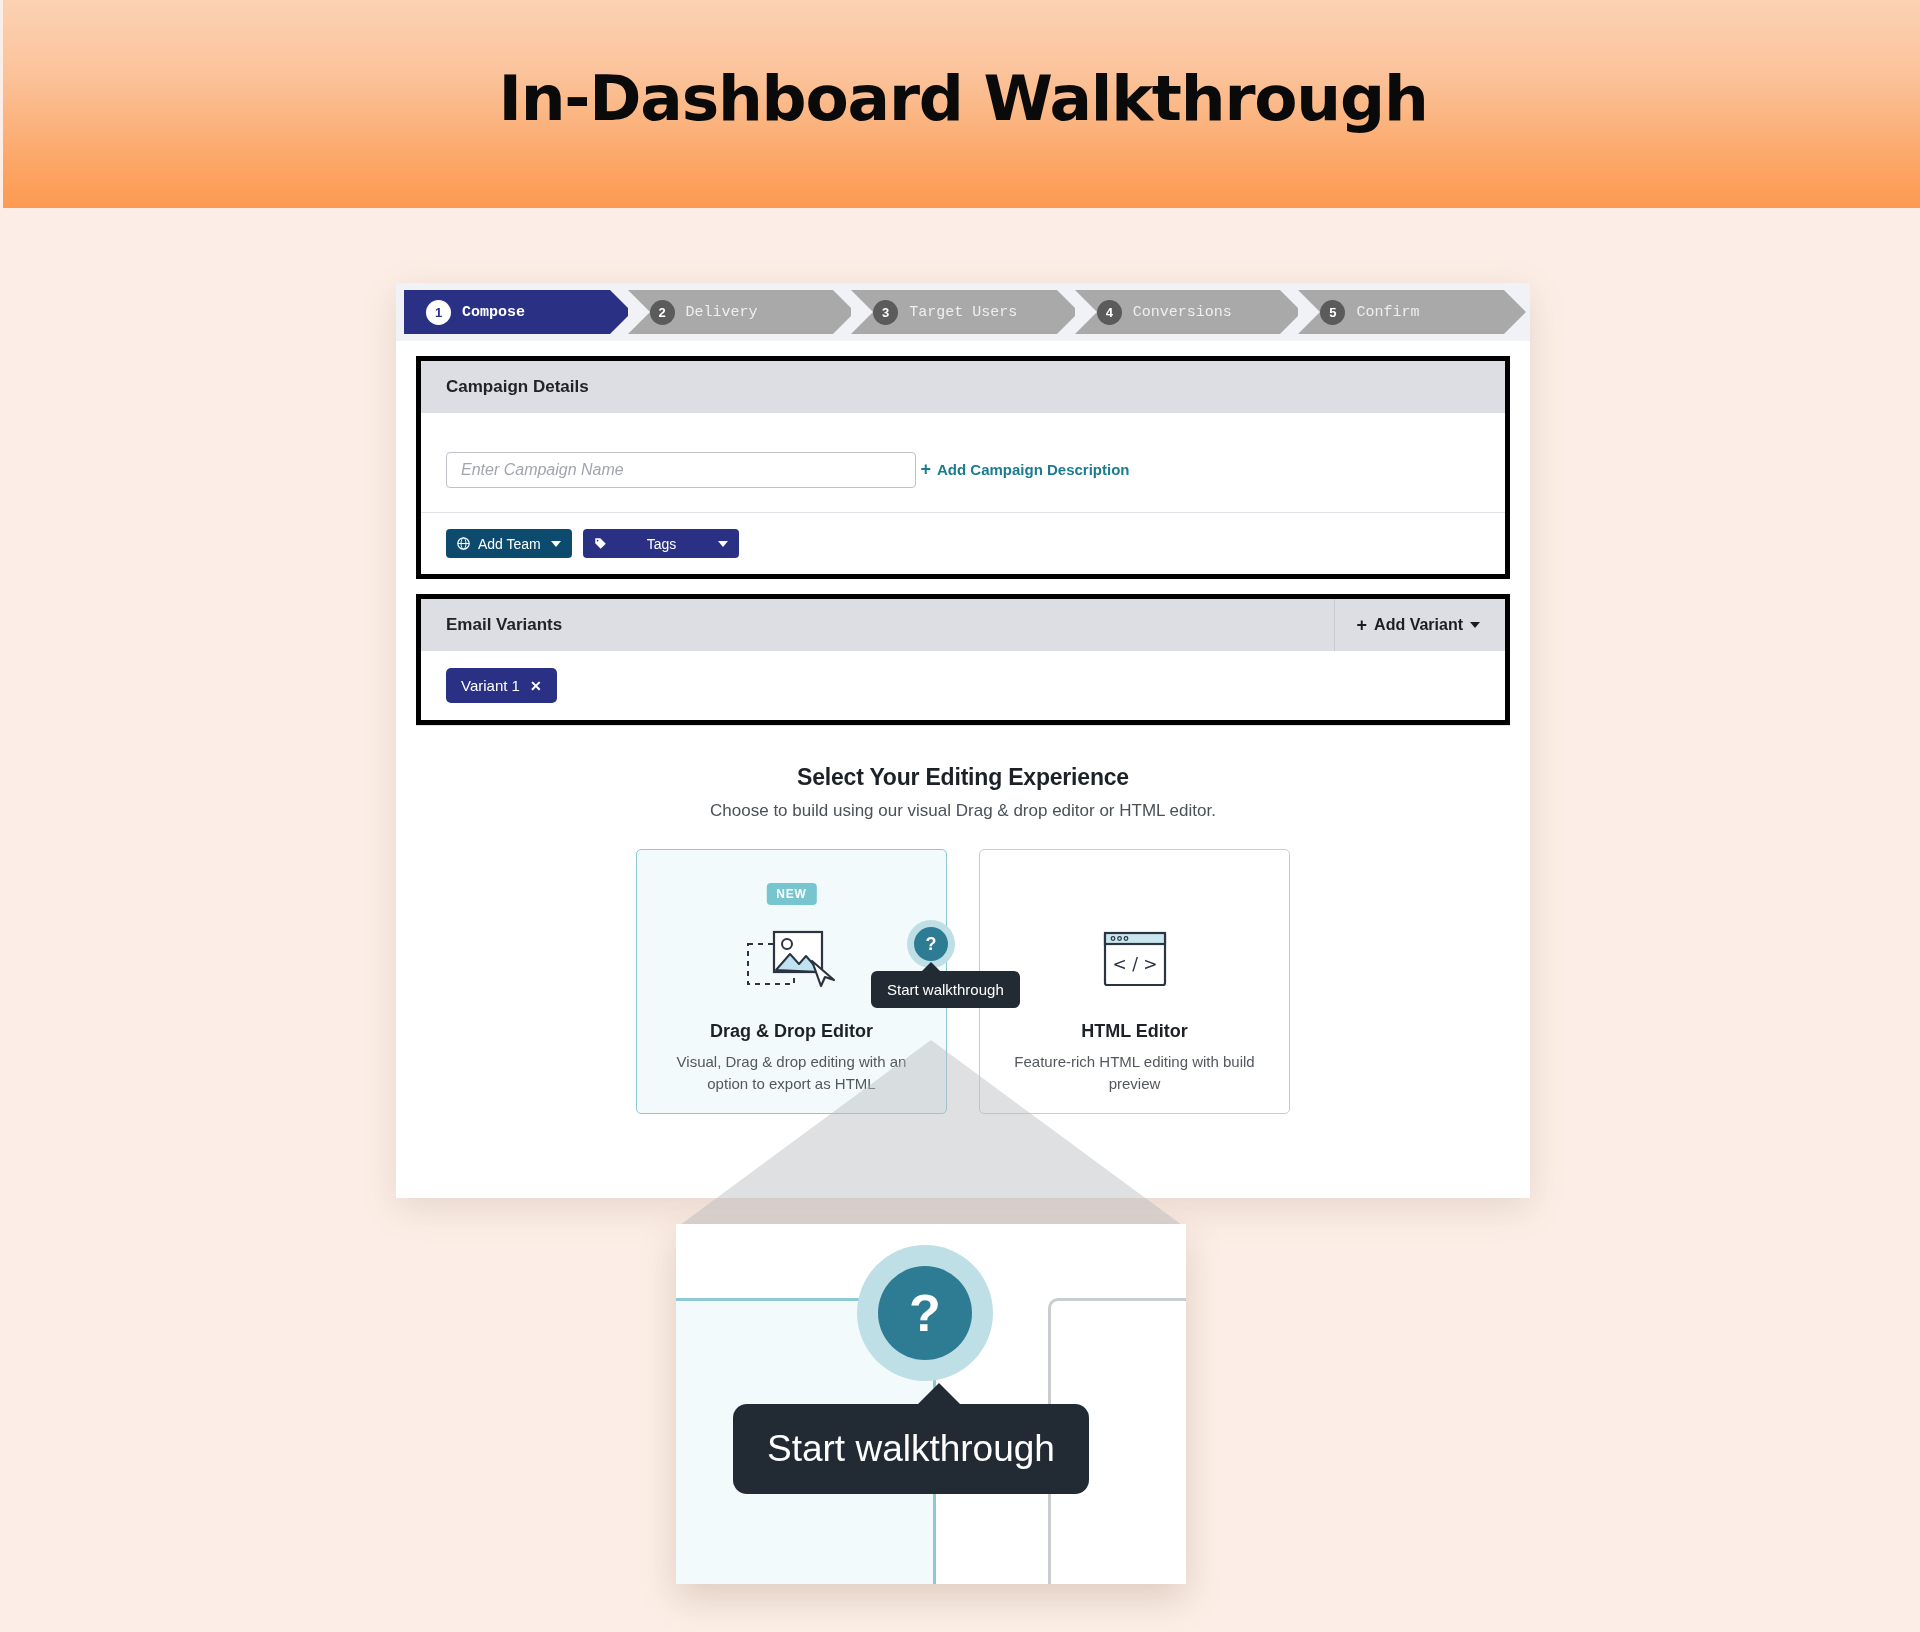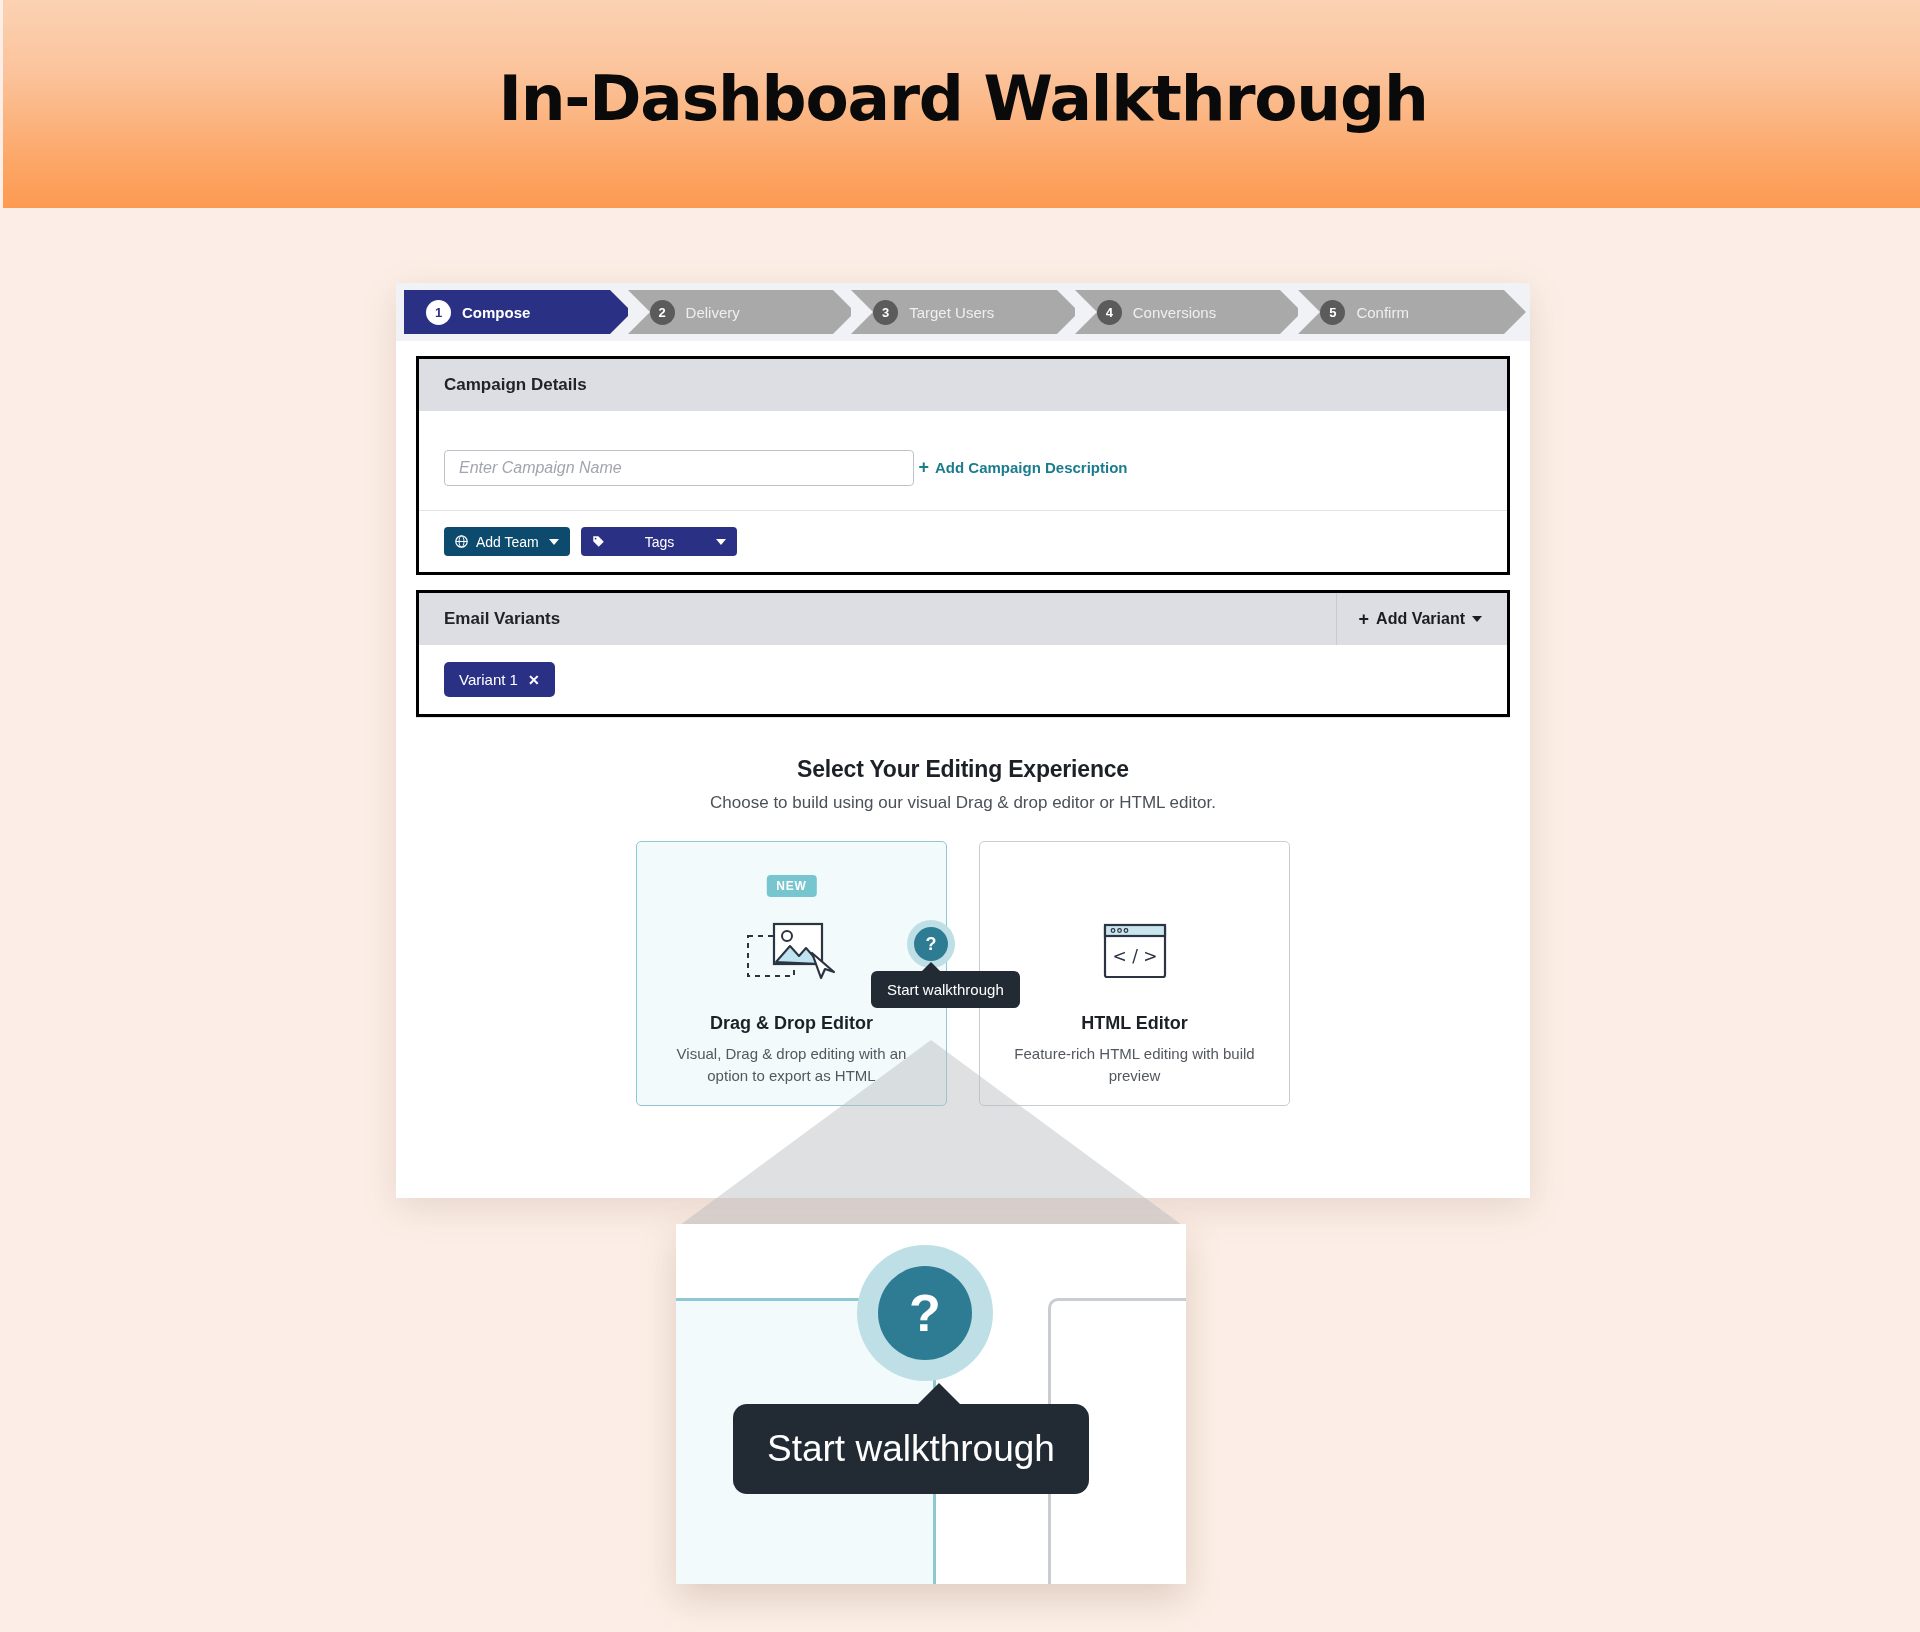--- a/index.html
+++ b/index.html
@@ -103,25 +103,26 @@
     justify-content: center;
     flex: none;
     margin-right: 11px;
   }
   .step.active .step-num { background: #ffffff; color: #2A3184; }
   .step-label {
     font-size: 15px;
     color: #efefef;
     font-weight: 400;
     white-space: nowrap;
+    font-family: Liberation Mono, monospace;
   }
   .step.active .step-label { color: #ffffff; font-weight: 700; }
 
   
-  .panel { margin: 15px 20px 0 20px; border: 3px solid #000000; }
+  .panel { margin: 15px 20px 0 20px; border: 5px solid #000000; }
   .panel-head {
     background: #DDDEE4;
     height: 52px;
     display: flex;
     align-items: center;
     padding: 0 25px;
     justify-content: space-between;
   }
   .panel-title {
     font-size: 17px;

